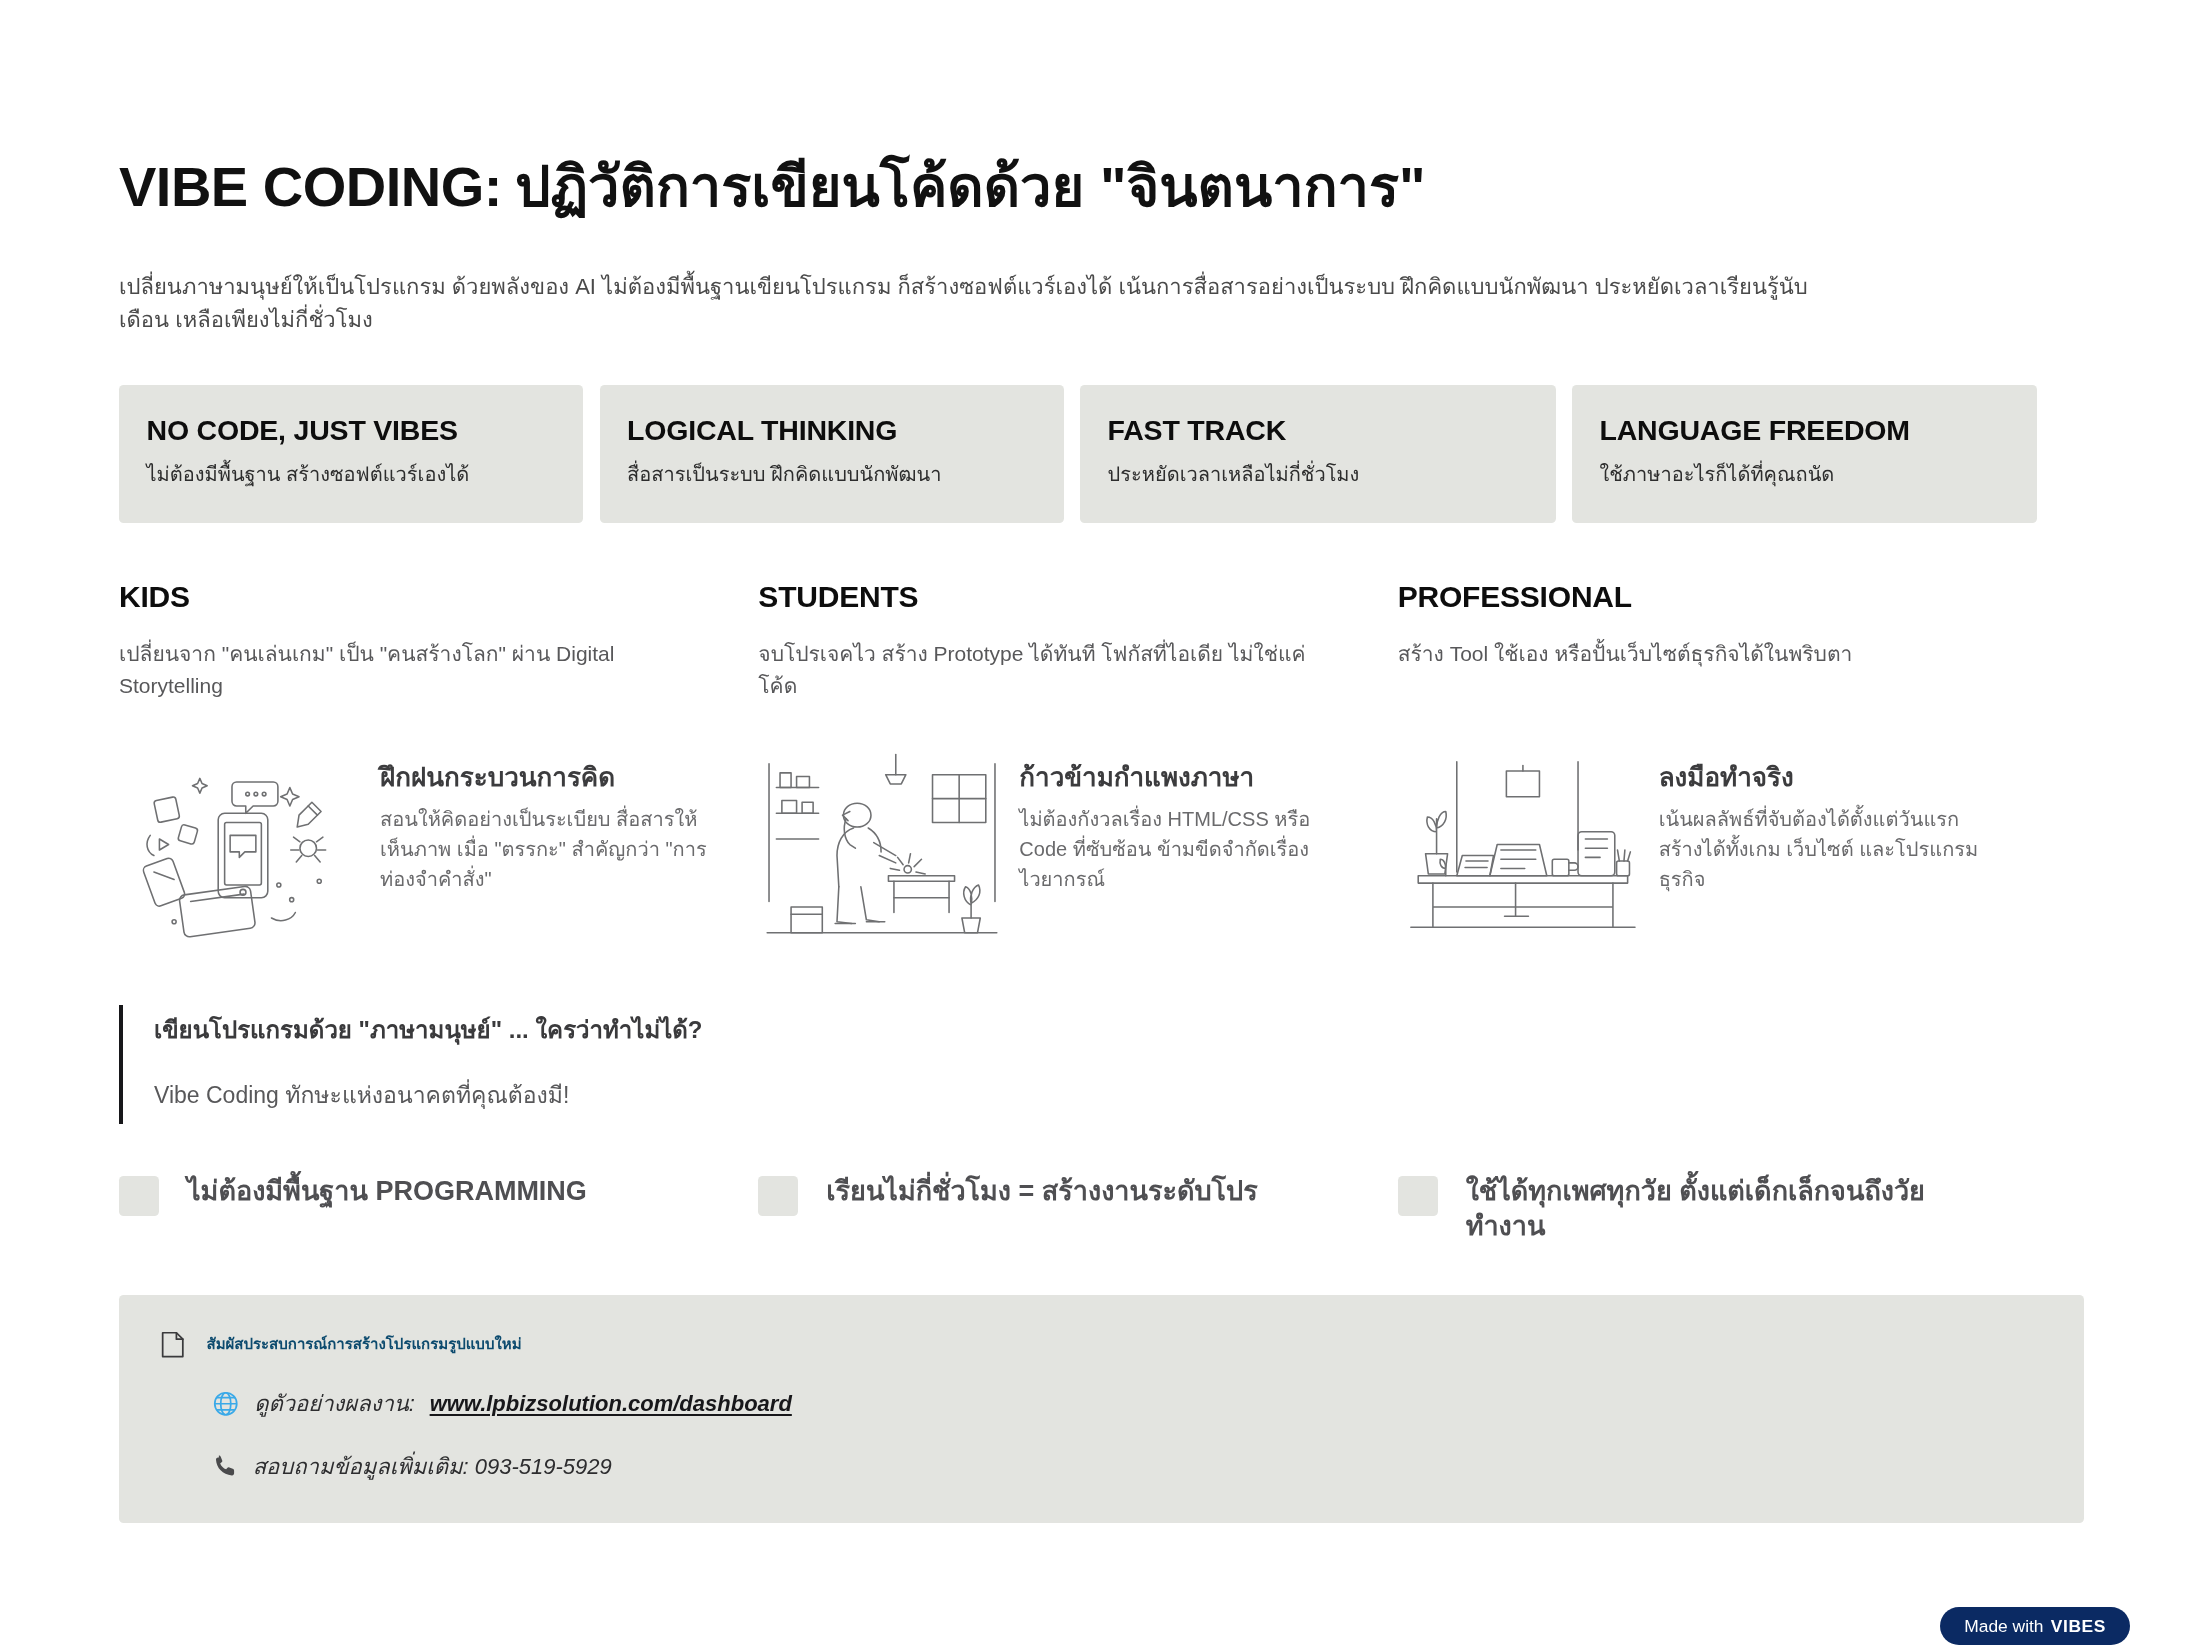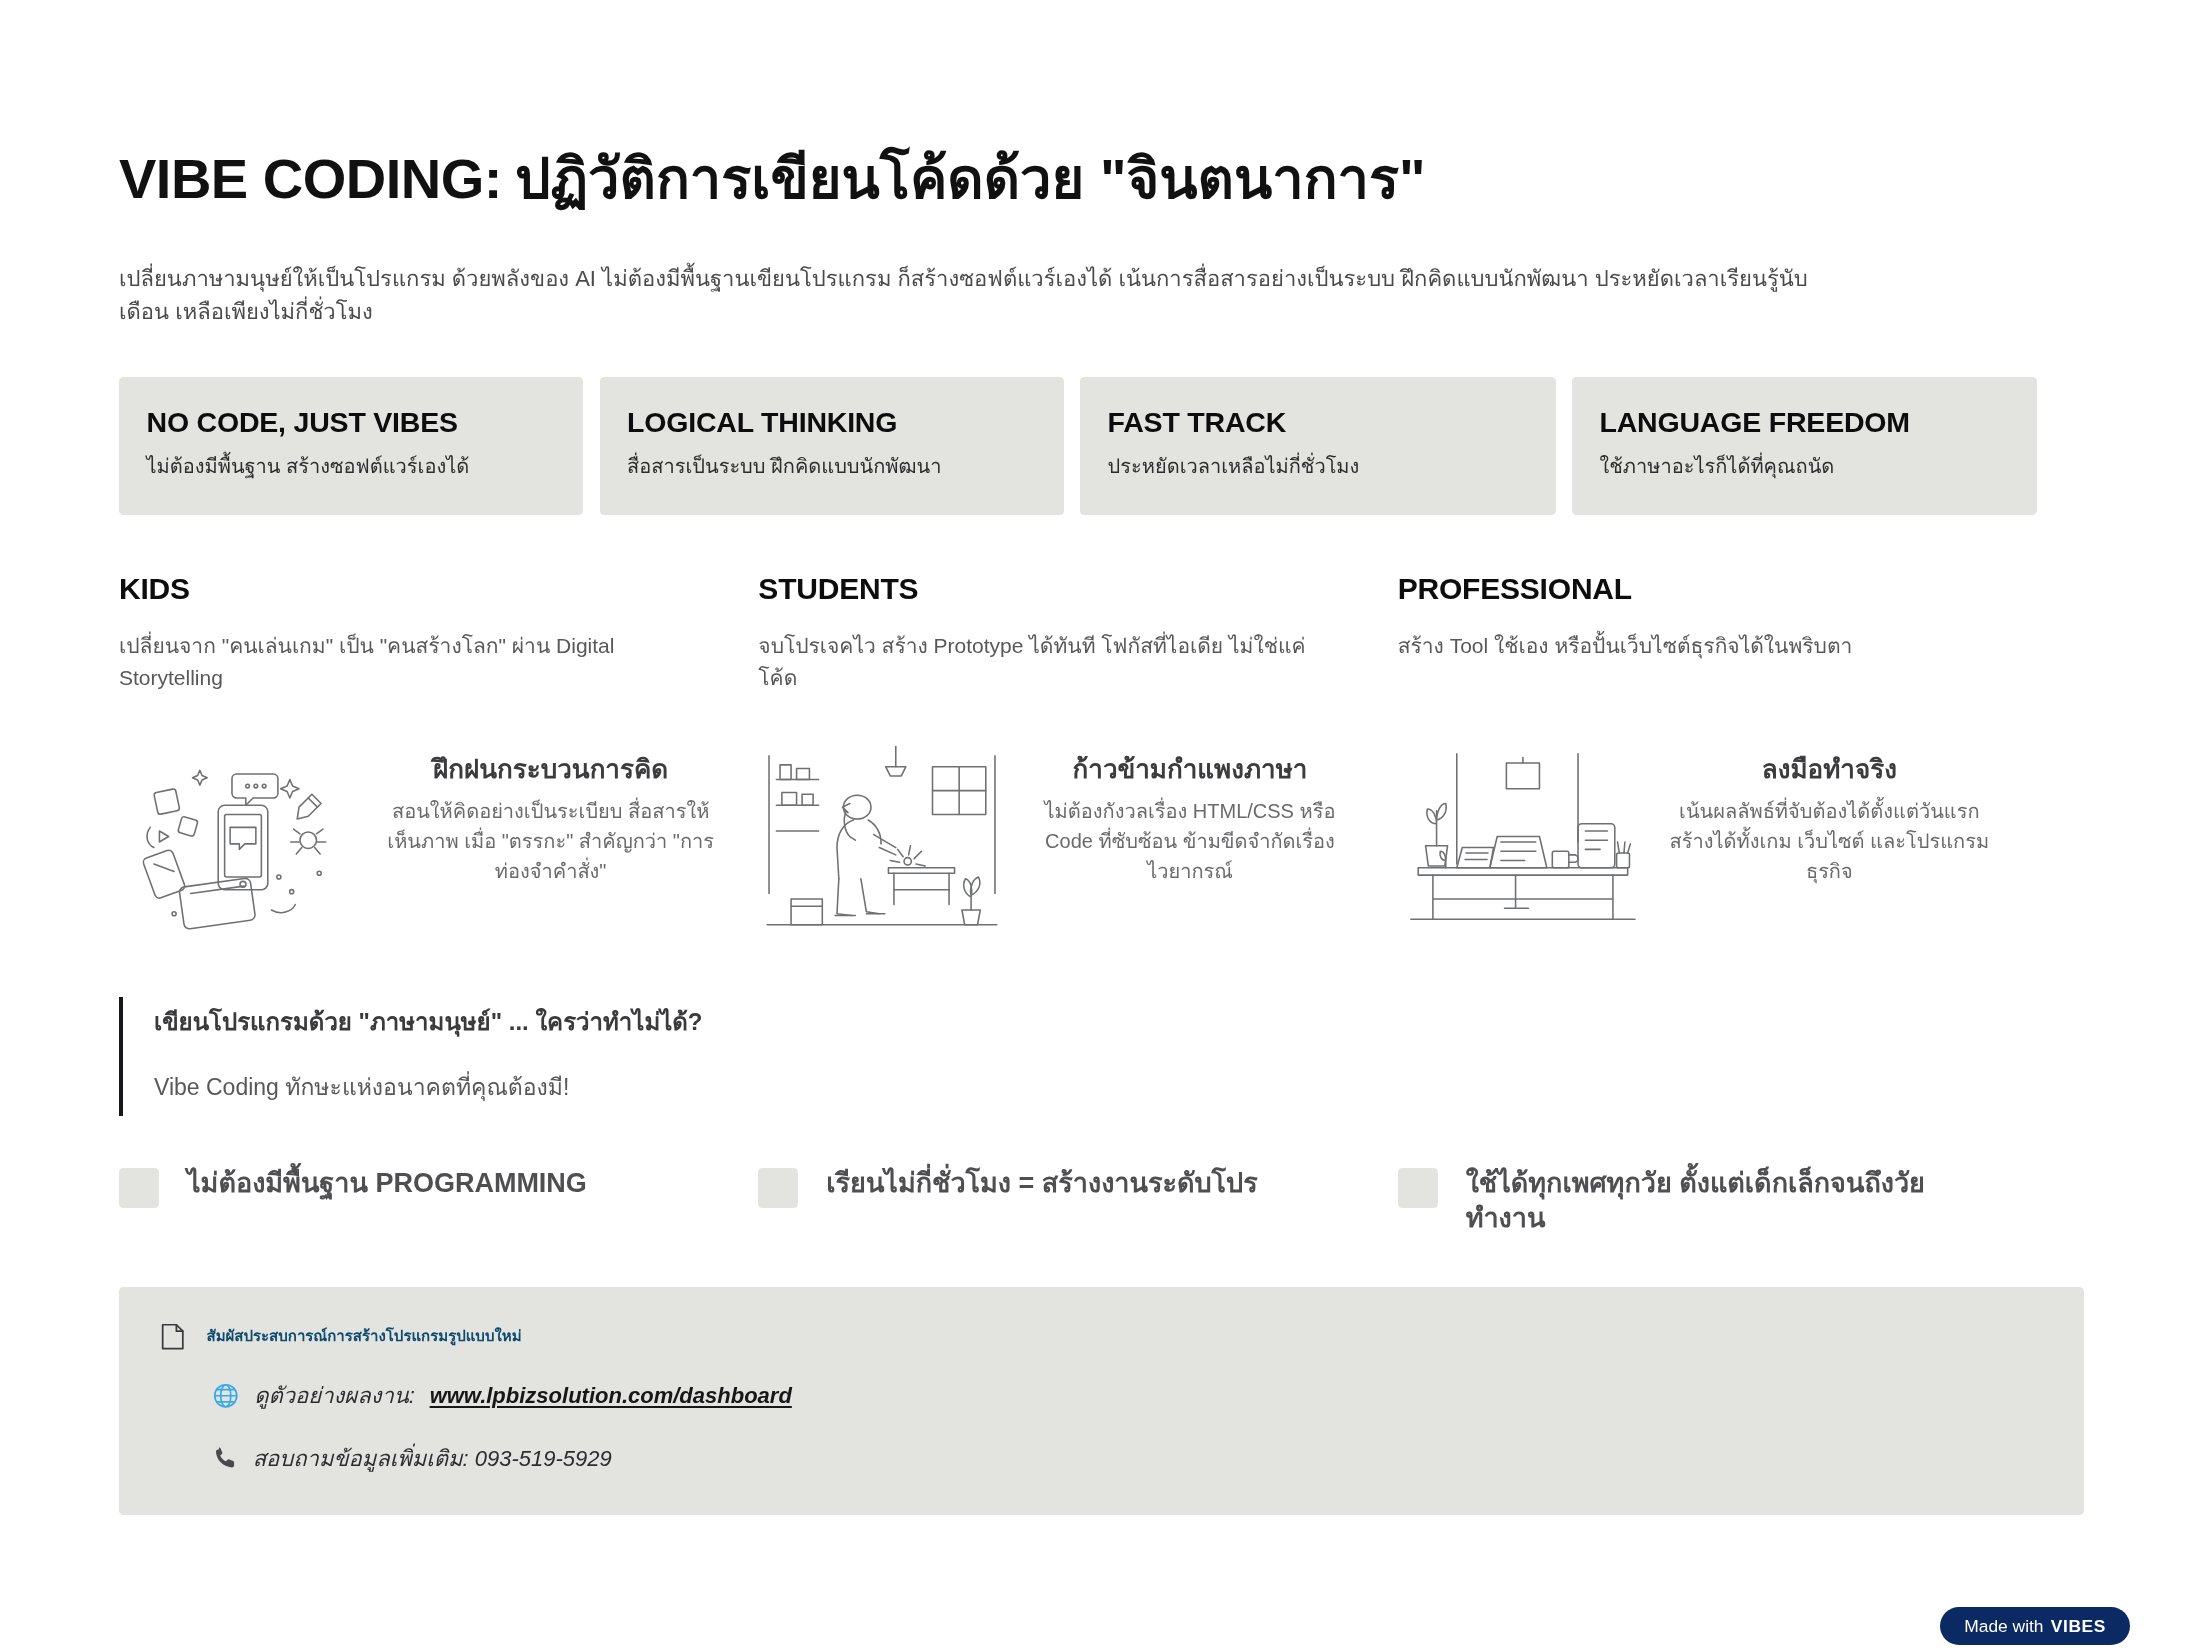--- a/index.html
+++ b/index.html
@@ -10,21 +10,21 @@
     background: #ffffff;
     font-family: "Liberation Sans", sans-serif;
     overflow: hidden;
   }
 
   .page {
     position: relative;
     width: 2156px;
     height: 1653px;
     background: #ffffff;
-    padding: 4px 119px;
+    padding: 12px 119px;
   }
 
   
   .title-row {
     display: flex;
     align-items: baseline;
     gap: 0;
     padding-top: 130px;
     white-space: nowrap;
   }
@@ -109,21 +109,20 @@
   .illus-row {
     display: flex;
     gap: 0;
     margin-top: 44px;
   }
   .illus-col {
     width: 670px;
     display: flex;
     gap: 13px;
     padding-right: 37px;
-    text-align: center;
   }
   .illus-art {
     width: 248px;
     height: 207px;
     flex: 0 0 248px;
     position: relative;
   }
   .illus-art svg { display: block; width: 100%; height: 100%; }
   .illus-text { padding-top: 14.7px; }
   .illus-heading {

